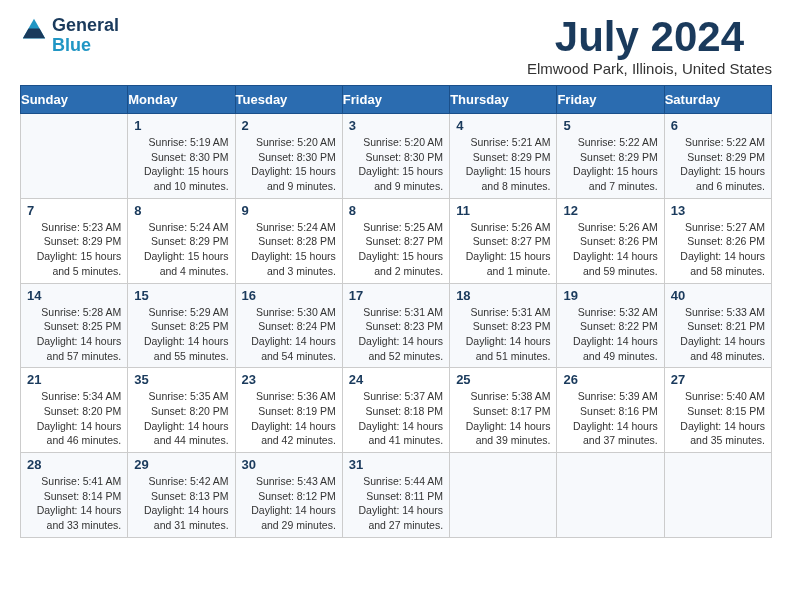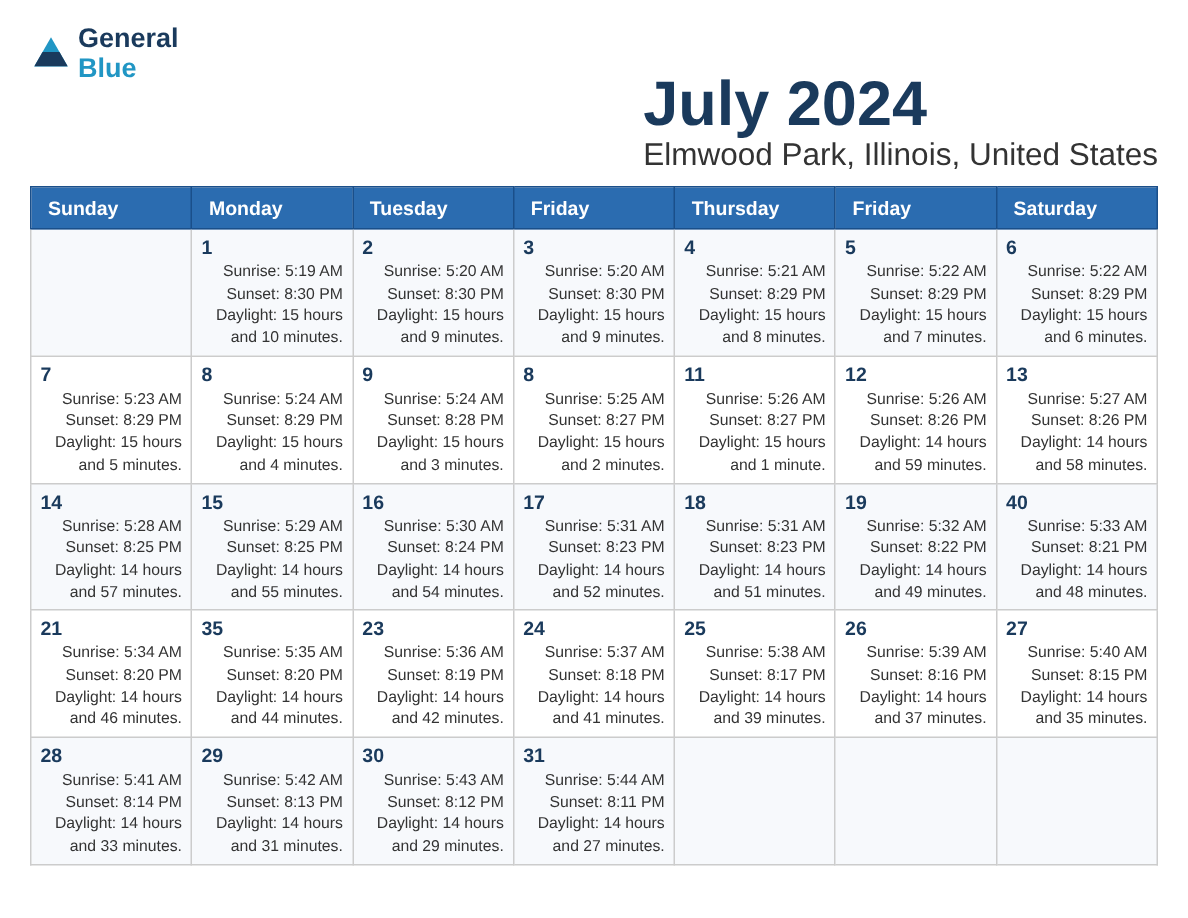--- a/index.html
+++ b/index.html
@@ -11,58 +11,56 @@
       padding: 16px 20px;
     }
     .header {
       display: flex;
       justify-content: space-between;
       align-items: flex-start;
       margin-bottom: 8px;
     }
     .logo {
       display: flex;
-      align-items: center;
       gap: 4px;
     }
     .logo-text {
       font-size: 18px;
       font-weight: bold;
       color: #1a3a5c;
       line-height: 1.1;
     }
     .logo-icon {
       width: 28px;
       height: 28px;
     }
     .title-block {
-      text-align: left;
-      margin-top: 32px;
+      text-align: center;
     }
     .month-title {
       font-size: 42px;
       font-weight: bold;
       color: #1a3a5c;
       line-height: 1;
     }
     .location {
-      font-size: 21px;
+      font-size: 15px;
       color: #333;
       margin-top: 2px;
     }
     table {
       width: 100%;
       border-collapse: collapse;
       font-size: 11px;
     }
     thead th {
       background: #2b6cb0;
       color: #fff;
       text-align: left;
-      padding: 6px 11px;
+      padding: 6px 0;
       font-size: 13px;
       font-weight: bold;
       border: 1px solid #1a4f8a;
     }
     tbody td {
       border: 1px solid #ccc;
       vertical-align: top;
       padding: 4px 6px;
       width: 14.28%;
       height: 80px;

